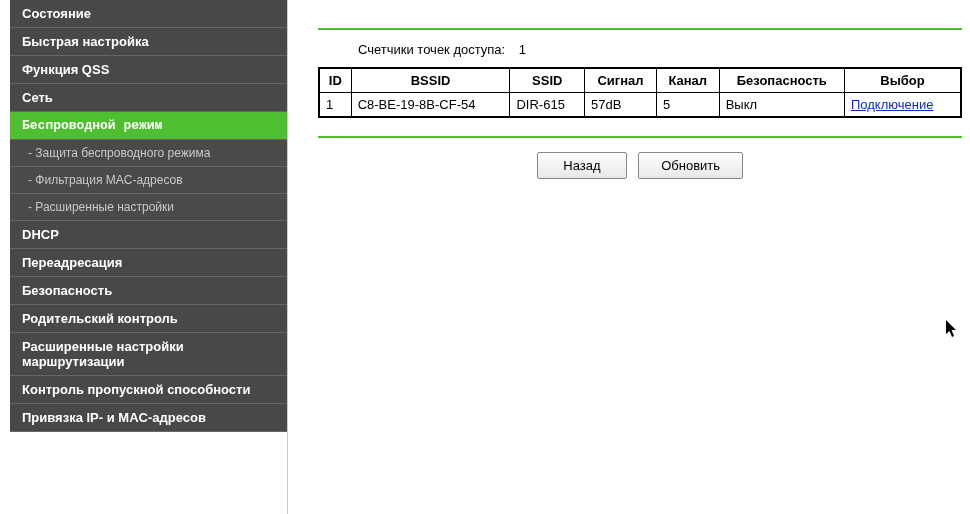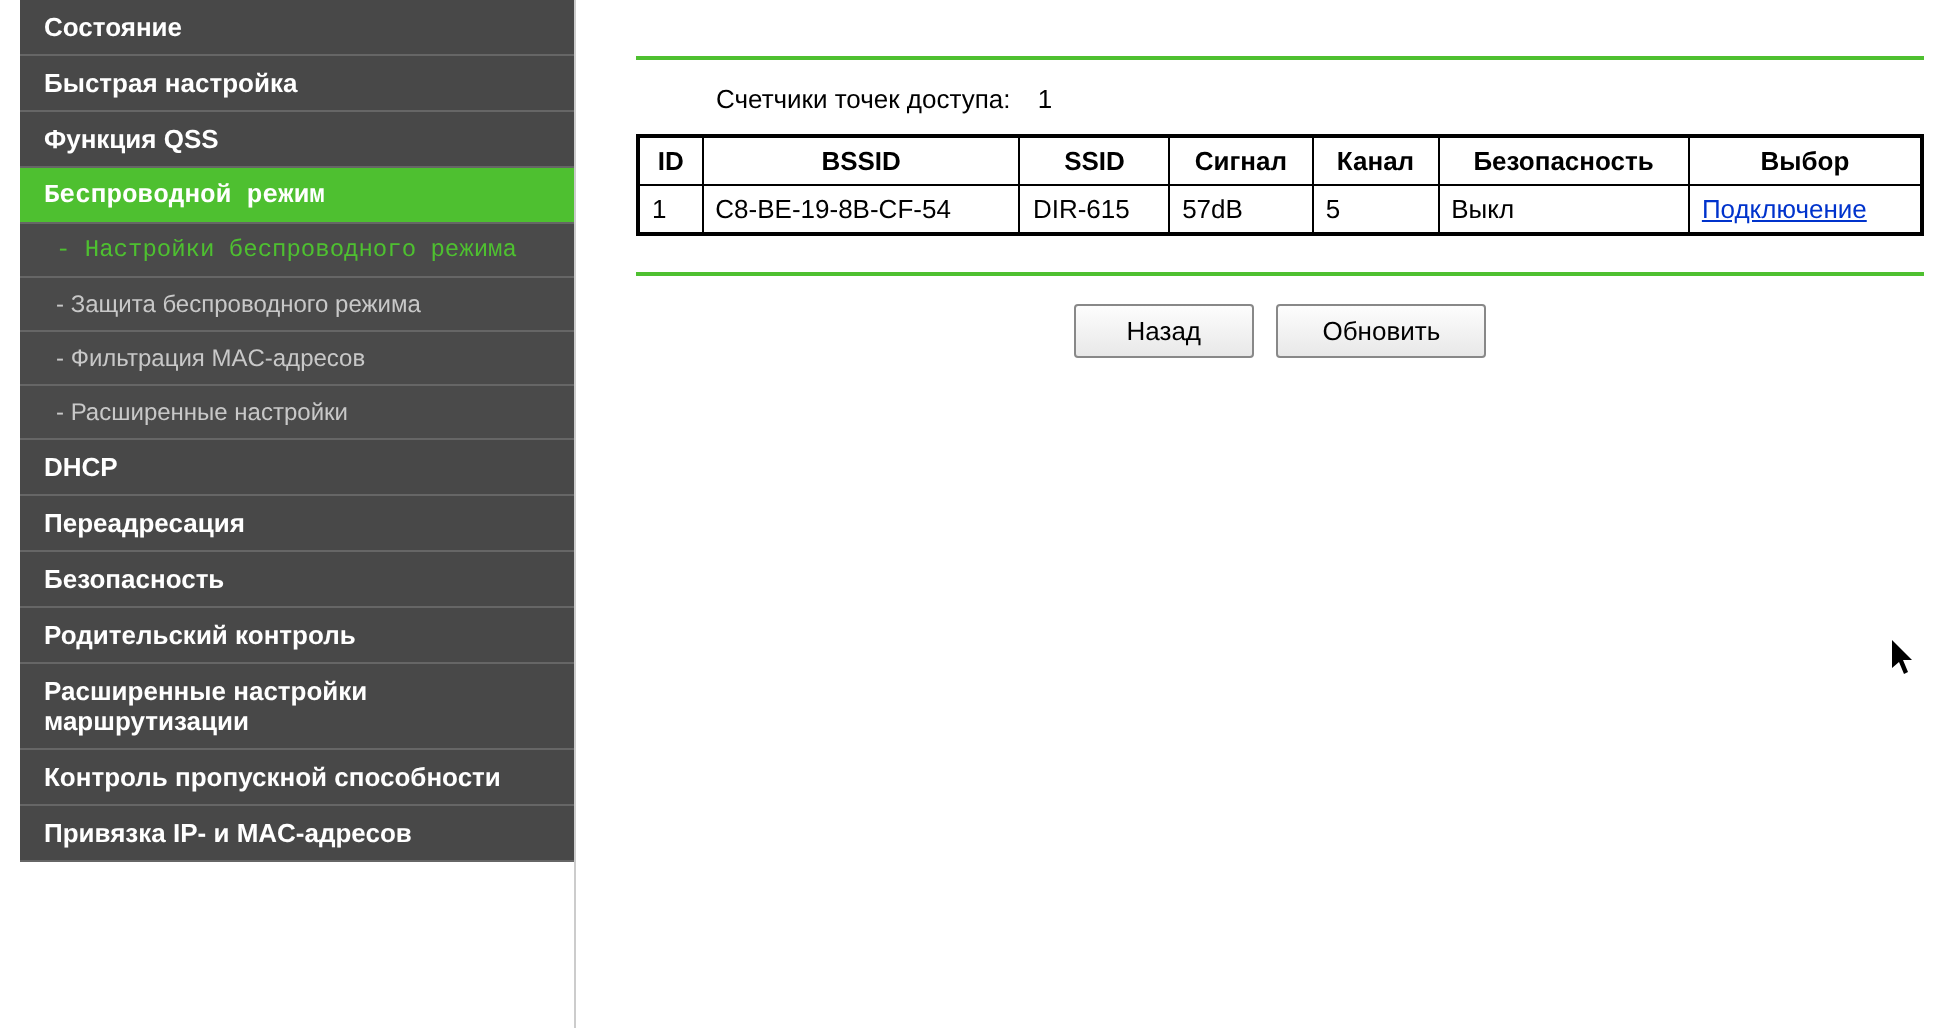--- a/index.html
+++ b/index.html
@@ -127,22 +127,22 @@
   </style>
 </head>
 <body>
 
 <div class="container">
   <div class="sidebar">
     <ul class="sidebar-menu" id="sidebar-menu">
         <li>Состояние</li>
         <li>Быстрая настройка</li>
         <li>Функция QSS</li>
+        <li>Сеть</li>
         <li class="active">Беспроводной режим</li>
-        <li class="sub active">- Настройки беспроводного режима</li>
         <li class="sub">- Защита беспроводного режима</li>
         <li class="sub">- Фильтрация MAC-адресов</li>
         <li class="sub">- Расширенные настройки</li>
         <li>DHCP</li>
         <li>Переадресация</li>
         <li>Безопасность</li>
         <li>Родительский контроль</li>
         <li>Расширенные настройки маршрутизации</li>
         <li>Контроль пропускной способности</li>
         <li>Привязка IP- и MAC-адресов</li>

